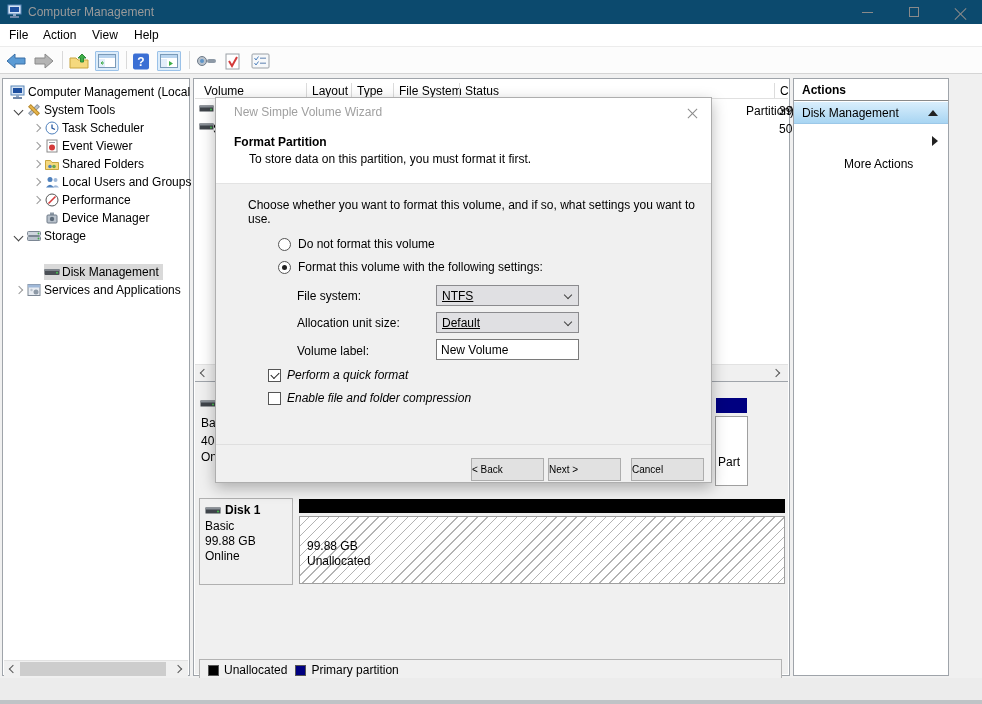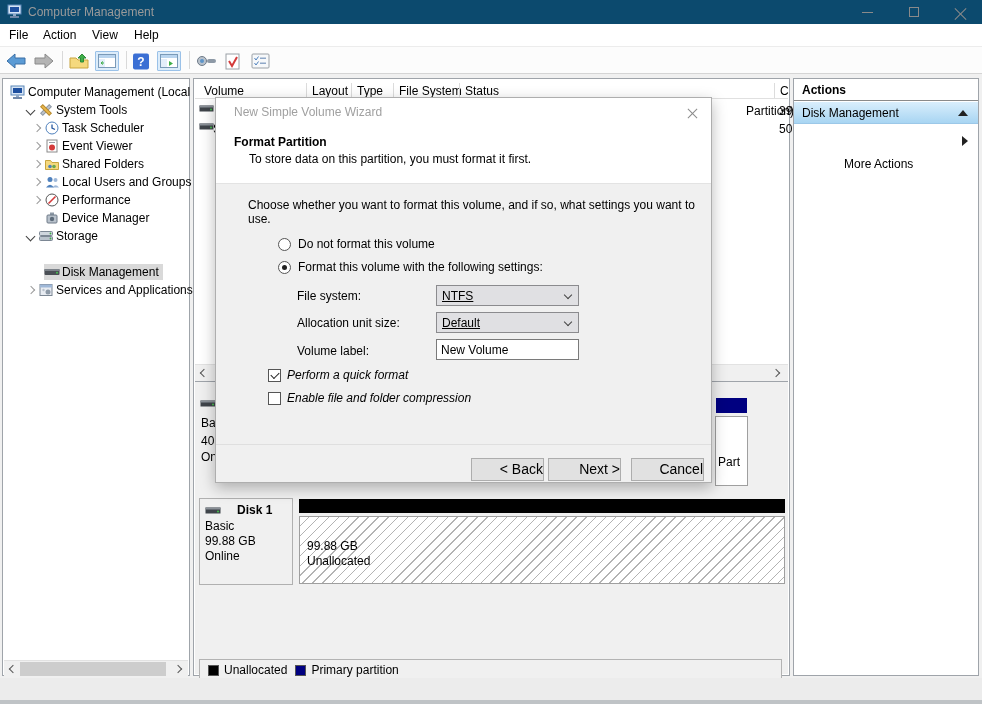--- a/index.html
+++ b/index.html
@@ -25,24 +25,24 @@
   
   .toolbar { position:absolute; left:0; top:47px; width:982px; height:27px; background:#fcfcfc; border-bottom:1px solid #d5d5d5; }
   .tb { position:absolute; top:4px; height:20px; display:flex; align-items:center; justify-content:center; }
   .tb-sep { position:absolute; top:4px; width:1px; height:18px; background:#d9d9d9; }
   .tb-toggle { background:#dcecfa; border:1px solid #9ac1e8; border-radius:1px; padding:1px 2px; }
   
   .main { position:absolute; left:0; top:74px; width:982px; height:604px; background:#f0f0f0; }
   .pane { position:absolute; top:4px; height:598px; background:#fff; border:1px solid #9fa4aa; }
   .tree-pane { left:2px; width:188px; }
   .center-pane { left:193px; width:597px; }
-  .actions-pane { left:793px; width:186px; }
+  .actions-pane { left:793px; width:156px; }
   
   .trow { position:absolute; left:1px; right:1px; height:18px; display:flex; align-items:center; }
-  .lvl0 { padding-left:6px; } .lvl1 { padding-left:8px;margin-left:12px; } .lvl2 { padding-left:26px; }
+  .lvl0 { padding-left:6px; } .lvl1 { padding-left:8px; } .lvl2 { padding-left:26px; }
   .chev { width:14px; height:14px; position:relative; flex:0 0 14px; }
   .chev.collapsed::before { content:""; position:absolute; left:4px; top:4px; width:5px; height:5px;
       border-right:1px solid #9a9a9a; border-top:1px solid #9a9a9a; transform:rotate(45deg); }
   .chev.expanded::before { content:""; position:absolute; left:3px; top:4px; width:6px; height:6px;
       border-right:1px solid #404040; border-bottom:1px solid #404040; transform:rotate(45deg); }
   .ticon { flex:0 0 18px; display:flex; align-items:center; }
   .tlabel { white-space:nowrap; }
   .sel-wrap { display:flex; align-items:center; height:16px; background:#d9d9d9; padding-right:4px; }
   .sel-wrap .ticon { margin-right:0; }
   
@@ -98,23 +98,23 @@
   .combo .val { position:absolute; left:5px; top:3px;text-decoration:underline; }
   .combo .dd { position:absolute; right:7px; top:6px; width:6px; height:6px; border-right:1px solid #444; border-bottom:1px solid #444; transform:rotate(45deg); }
   .text-input { position:absolute; left:220px; width:143px; height:21px; background:#fff; border:1px solid #7a7a7a;
       font-family:"Liberation Sans",sans-serif; font-size:12px; padding:0 4px; }
   .check-row { position:absolute; display:flex; align-items:center;font-style:italic; }
   .checkbox { width:13px; height:13px; border:1px solid #555; background:#fff; margin-right:6px; position:relative; flex:0 0 13px; }
   .checkbox.checked::before { content:""; position:absolute; left:2px; top:2px; width:7px; height:4px;
       border-left:1.5px solid #222; border-bottom:1.5px solid #222; transform:rotate(-45deg); }
   .wz-sep { position:absolute; left:0; right:0; top:346px; height:1px; background:#dfdfdf; }
   .wz-btn { position:absolute; top:360px; width:73px; height:23px; background:#e1e1e1; border:1px solid #adadad;
-      font-family:"Liberation Sans",sans-serif; font-size:14px; text-align:right; line-height:21px; }
+      font-family:"Liberation Sans",sans-serif; font-size:10px; text-align:left; line-height:21px; }
   .btn-back { left:255px; } .btn-next { left:332px; } .btn-cancel { left:415px; }
-  .bold { font-weight:bold;margin-left:12px; }
+  .bold { font-weight:bold; }
   svg { display:block; }
 </style>
 </head>
 <body>
 
 <div class="screen">
 
   <div class="titlebar">
     <span class="app-icon">
       <svg width="16" height="15">

